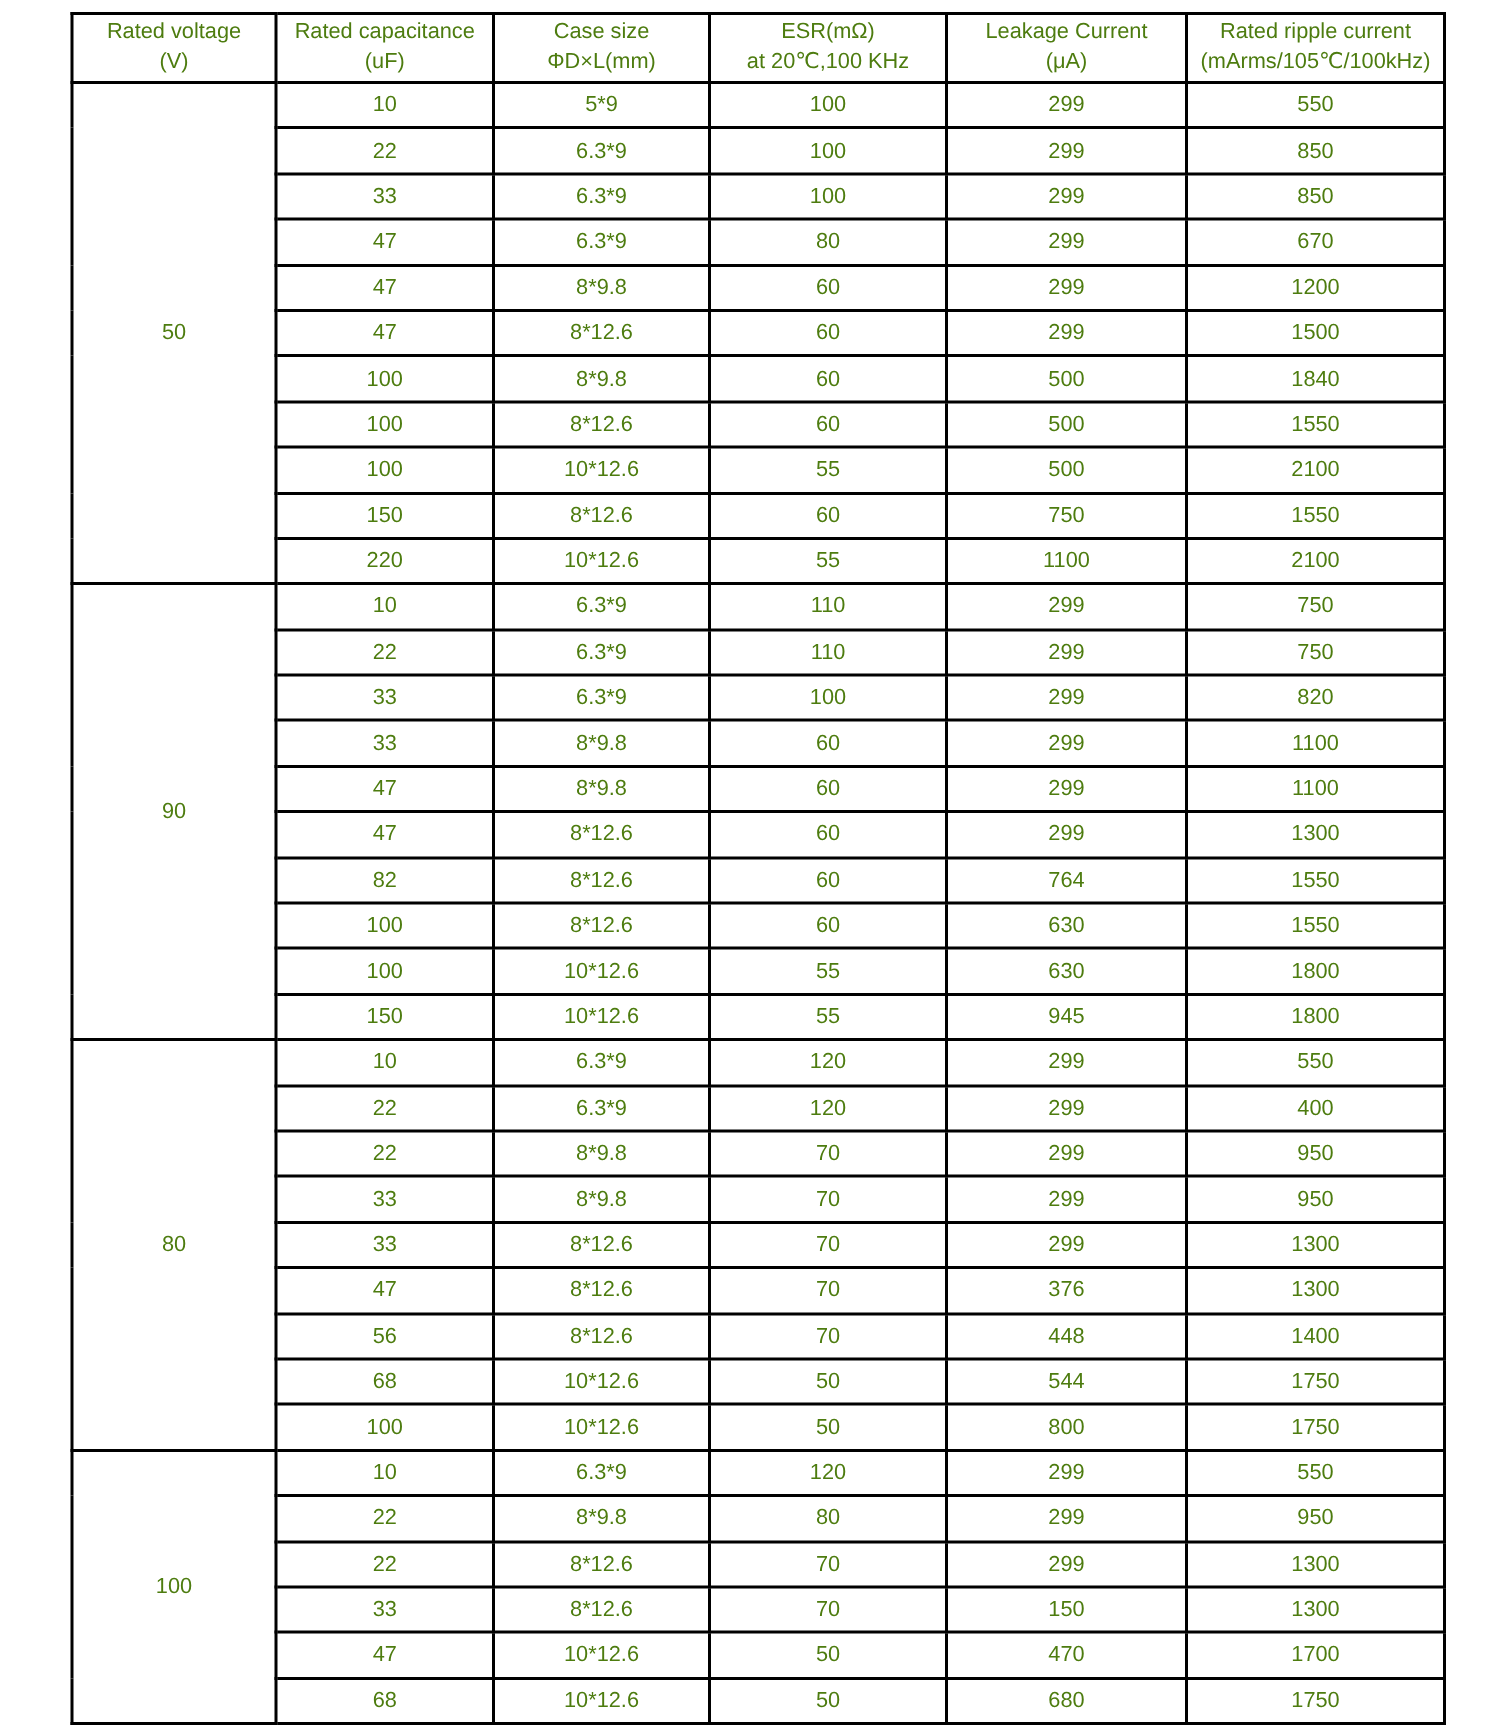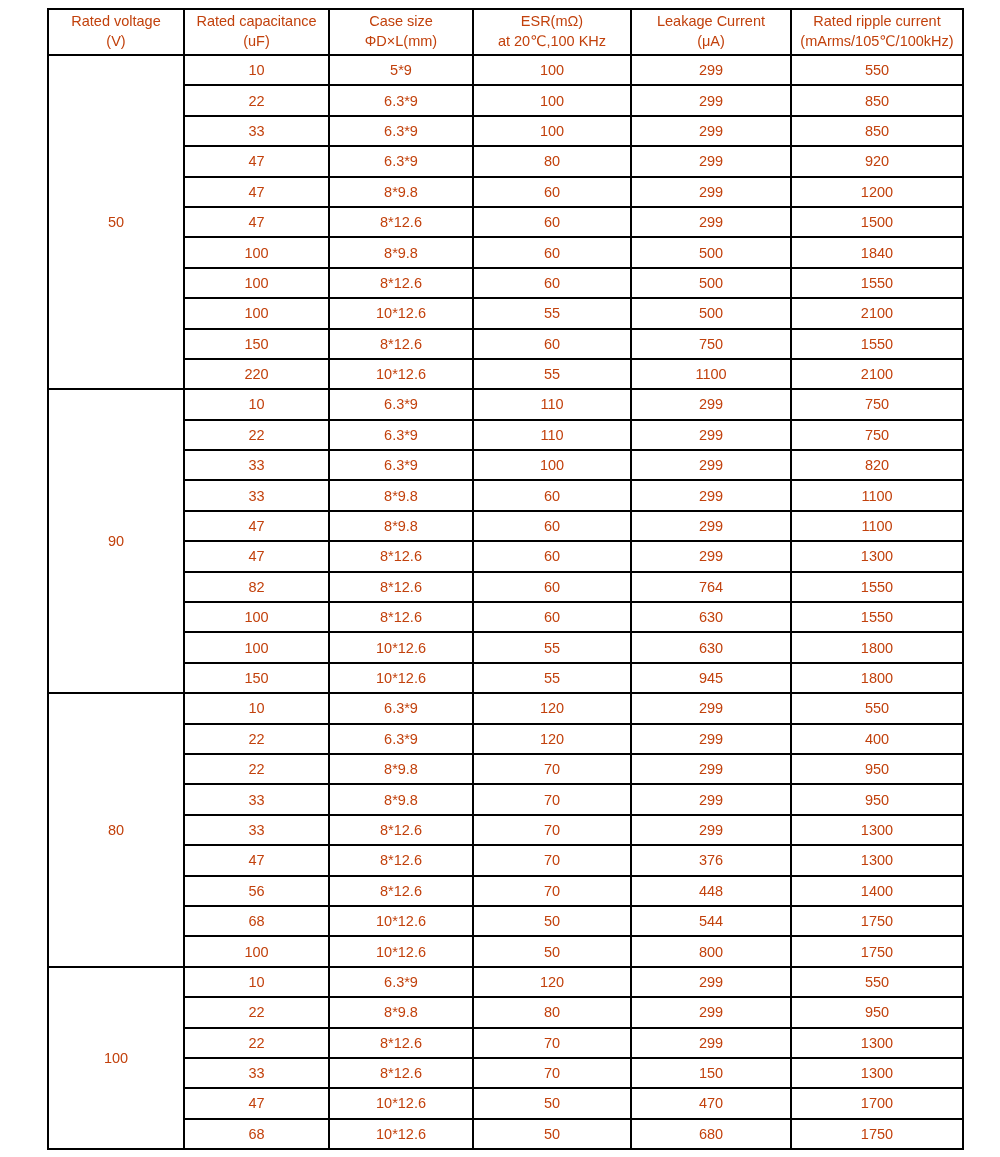--- a/index.html
+++ b/index.html
@@ -15,21 +15,21 @@
     background: #ffffff;
     overflow: hidden;
   }
   table.spec {
     position: absolute;
     left: 47px;
     top: 8px;
     width: 915px;
     border-collapse: collapse;
     table-layout: fixed;
-    color: #c2410c;
+    color: #4d7c0f;
   }
   table.spec th, table.spec td {
     border: 2px solid #000000;
     text-align: center;
     vertical-align: middle;
     font-weight: normal;
     padding: 0;
     background: #ffffff;
   }
   table.spec thead th {
@@ -113,21 +113,21 @@
           <td>6.3*9</td>
           <td>100</td>
           <td>299</td>
           <td>850</td>
         </tr>
         <tr>
           <td>47</td>
           <td>6.3*9</td>
           <td>80</td>
           <td>299</td>
-          <td>920</td>
+          <td>670</td>
         </tr>
         <tr>
           <td>47</td>
           <td>8*9.8</td>
           <td>60</td>
           <td>299</td>
           <td>1200</td>
         </tr>
         <tr>
           <td>47</td>

